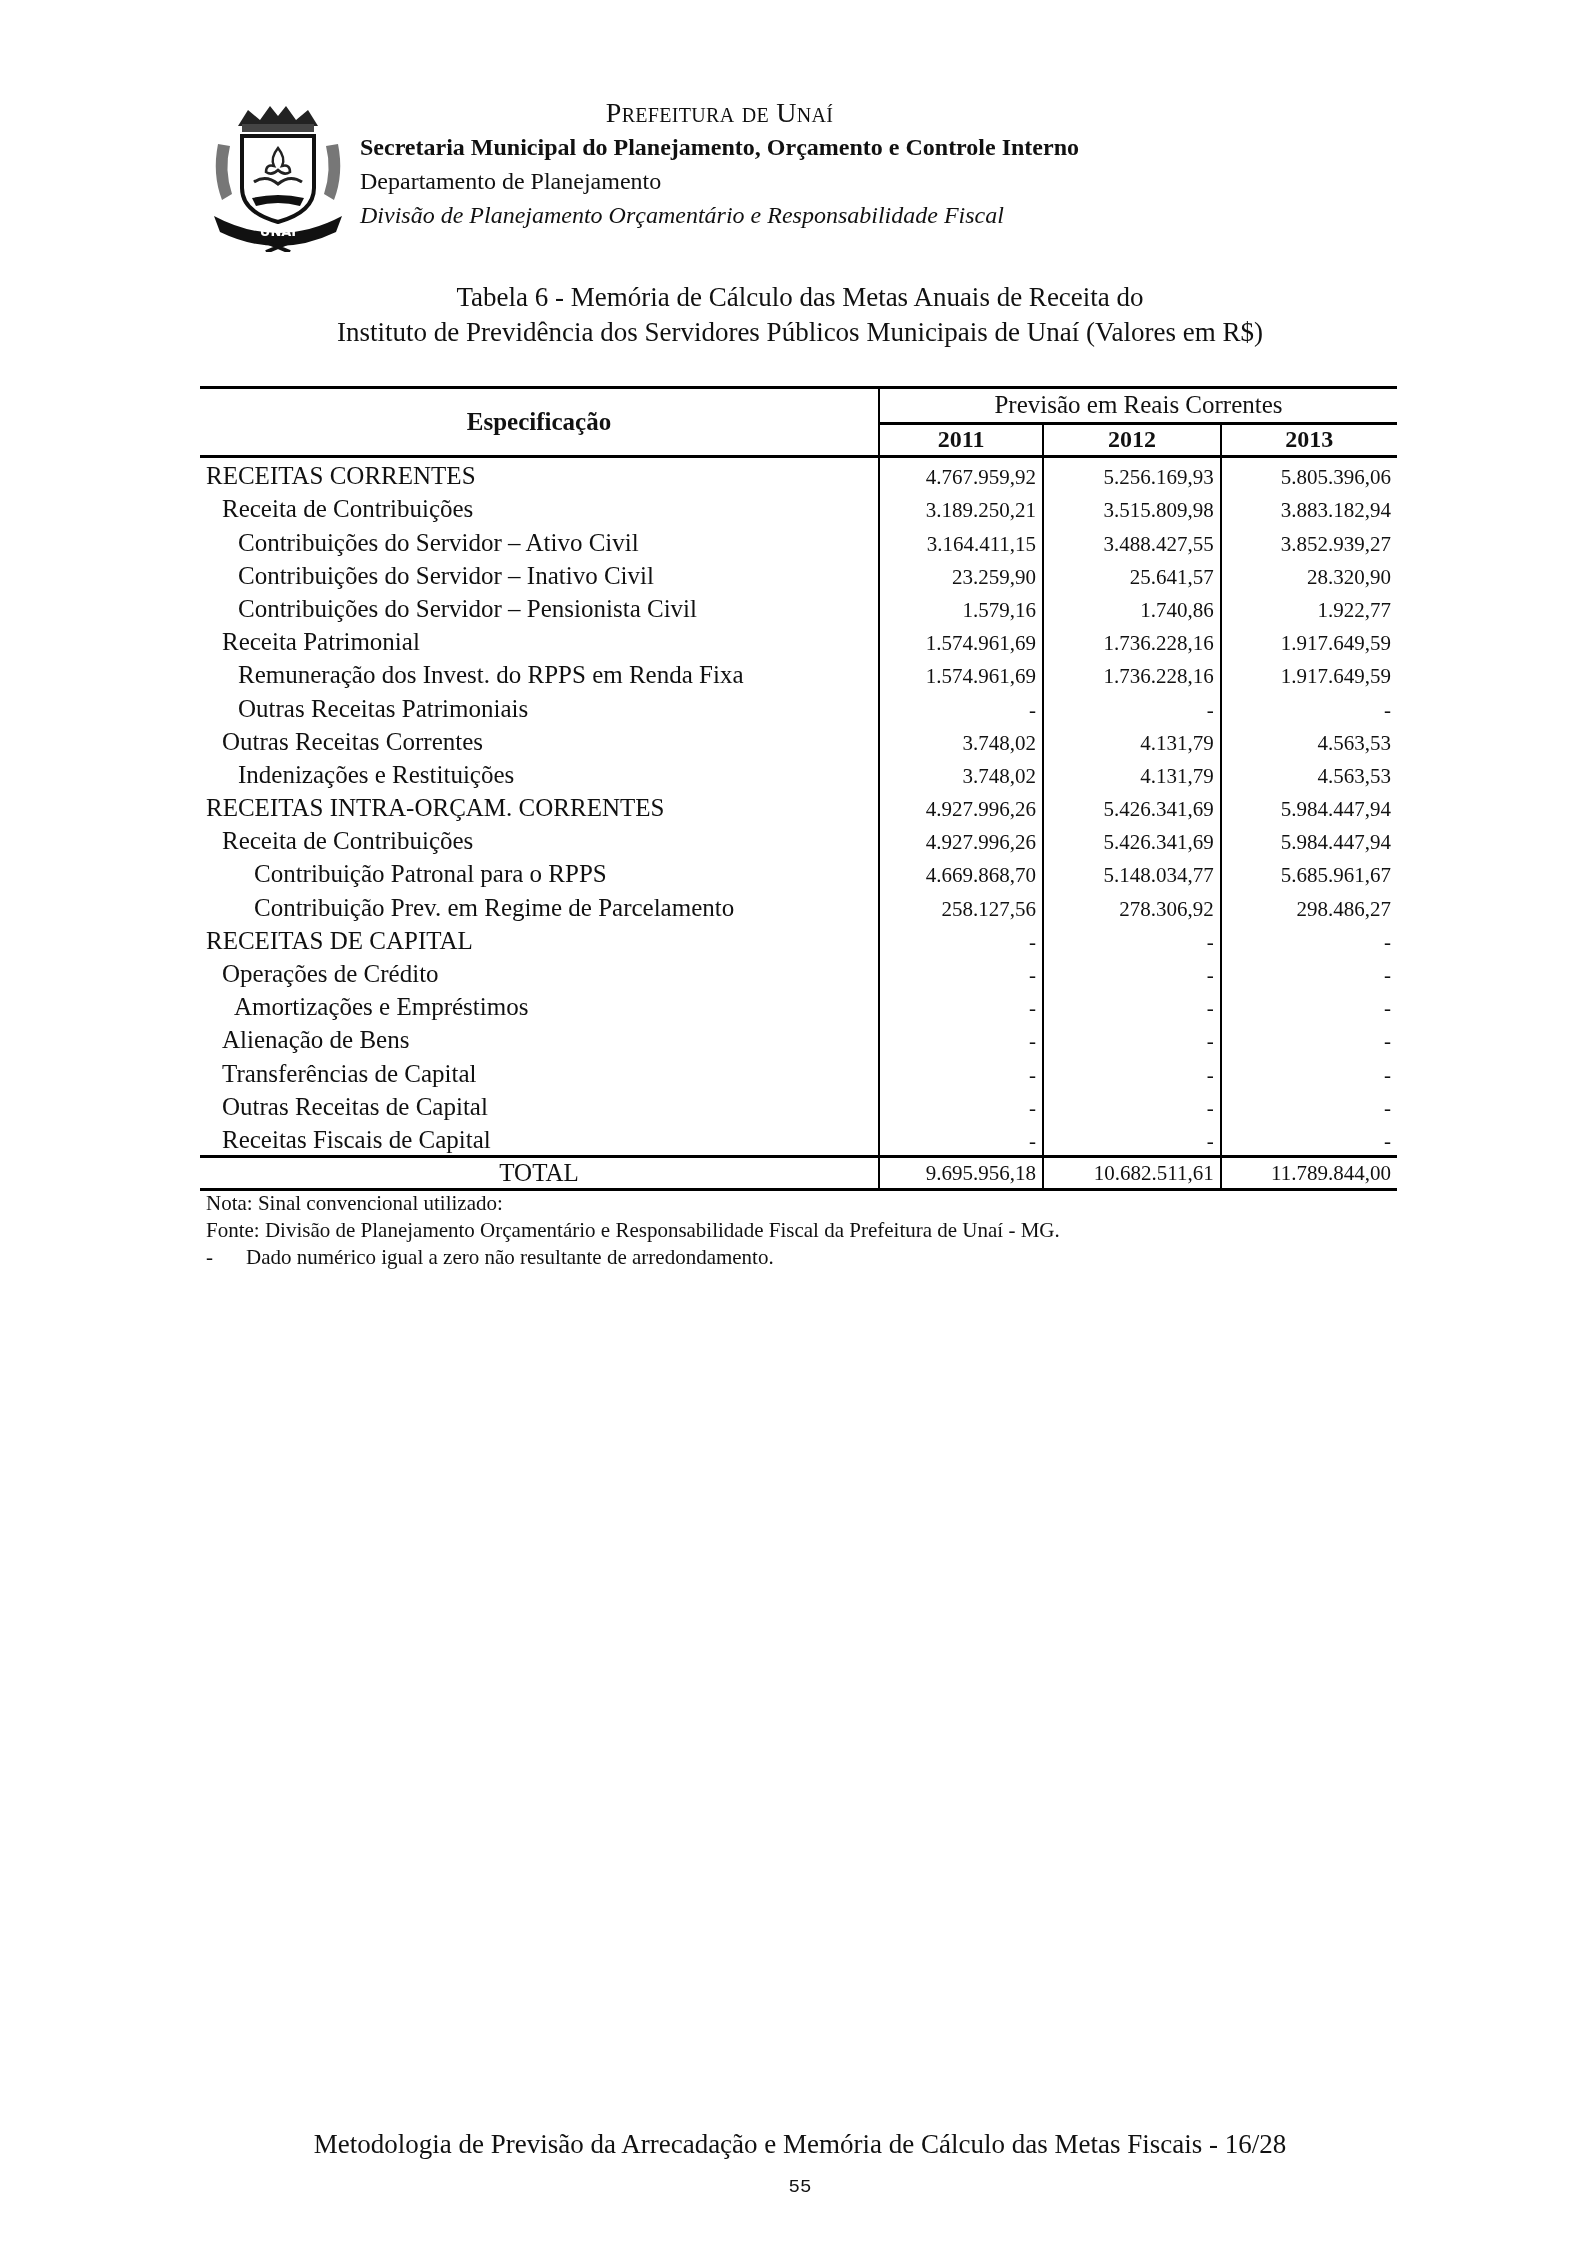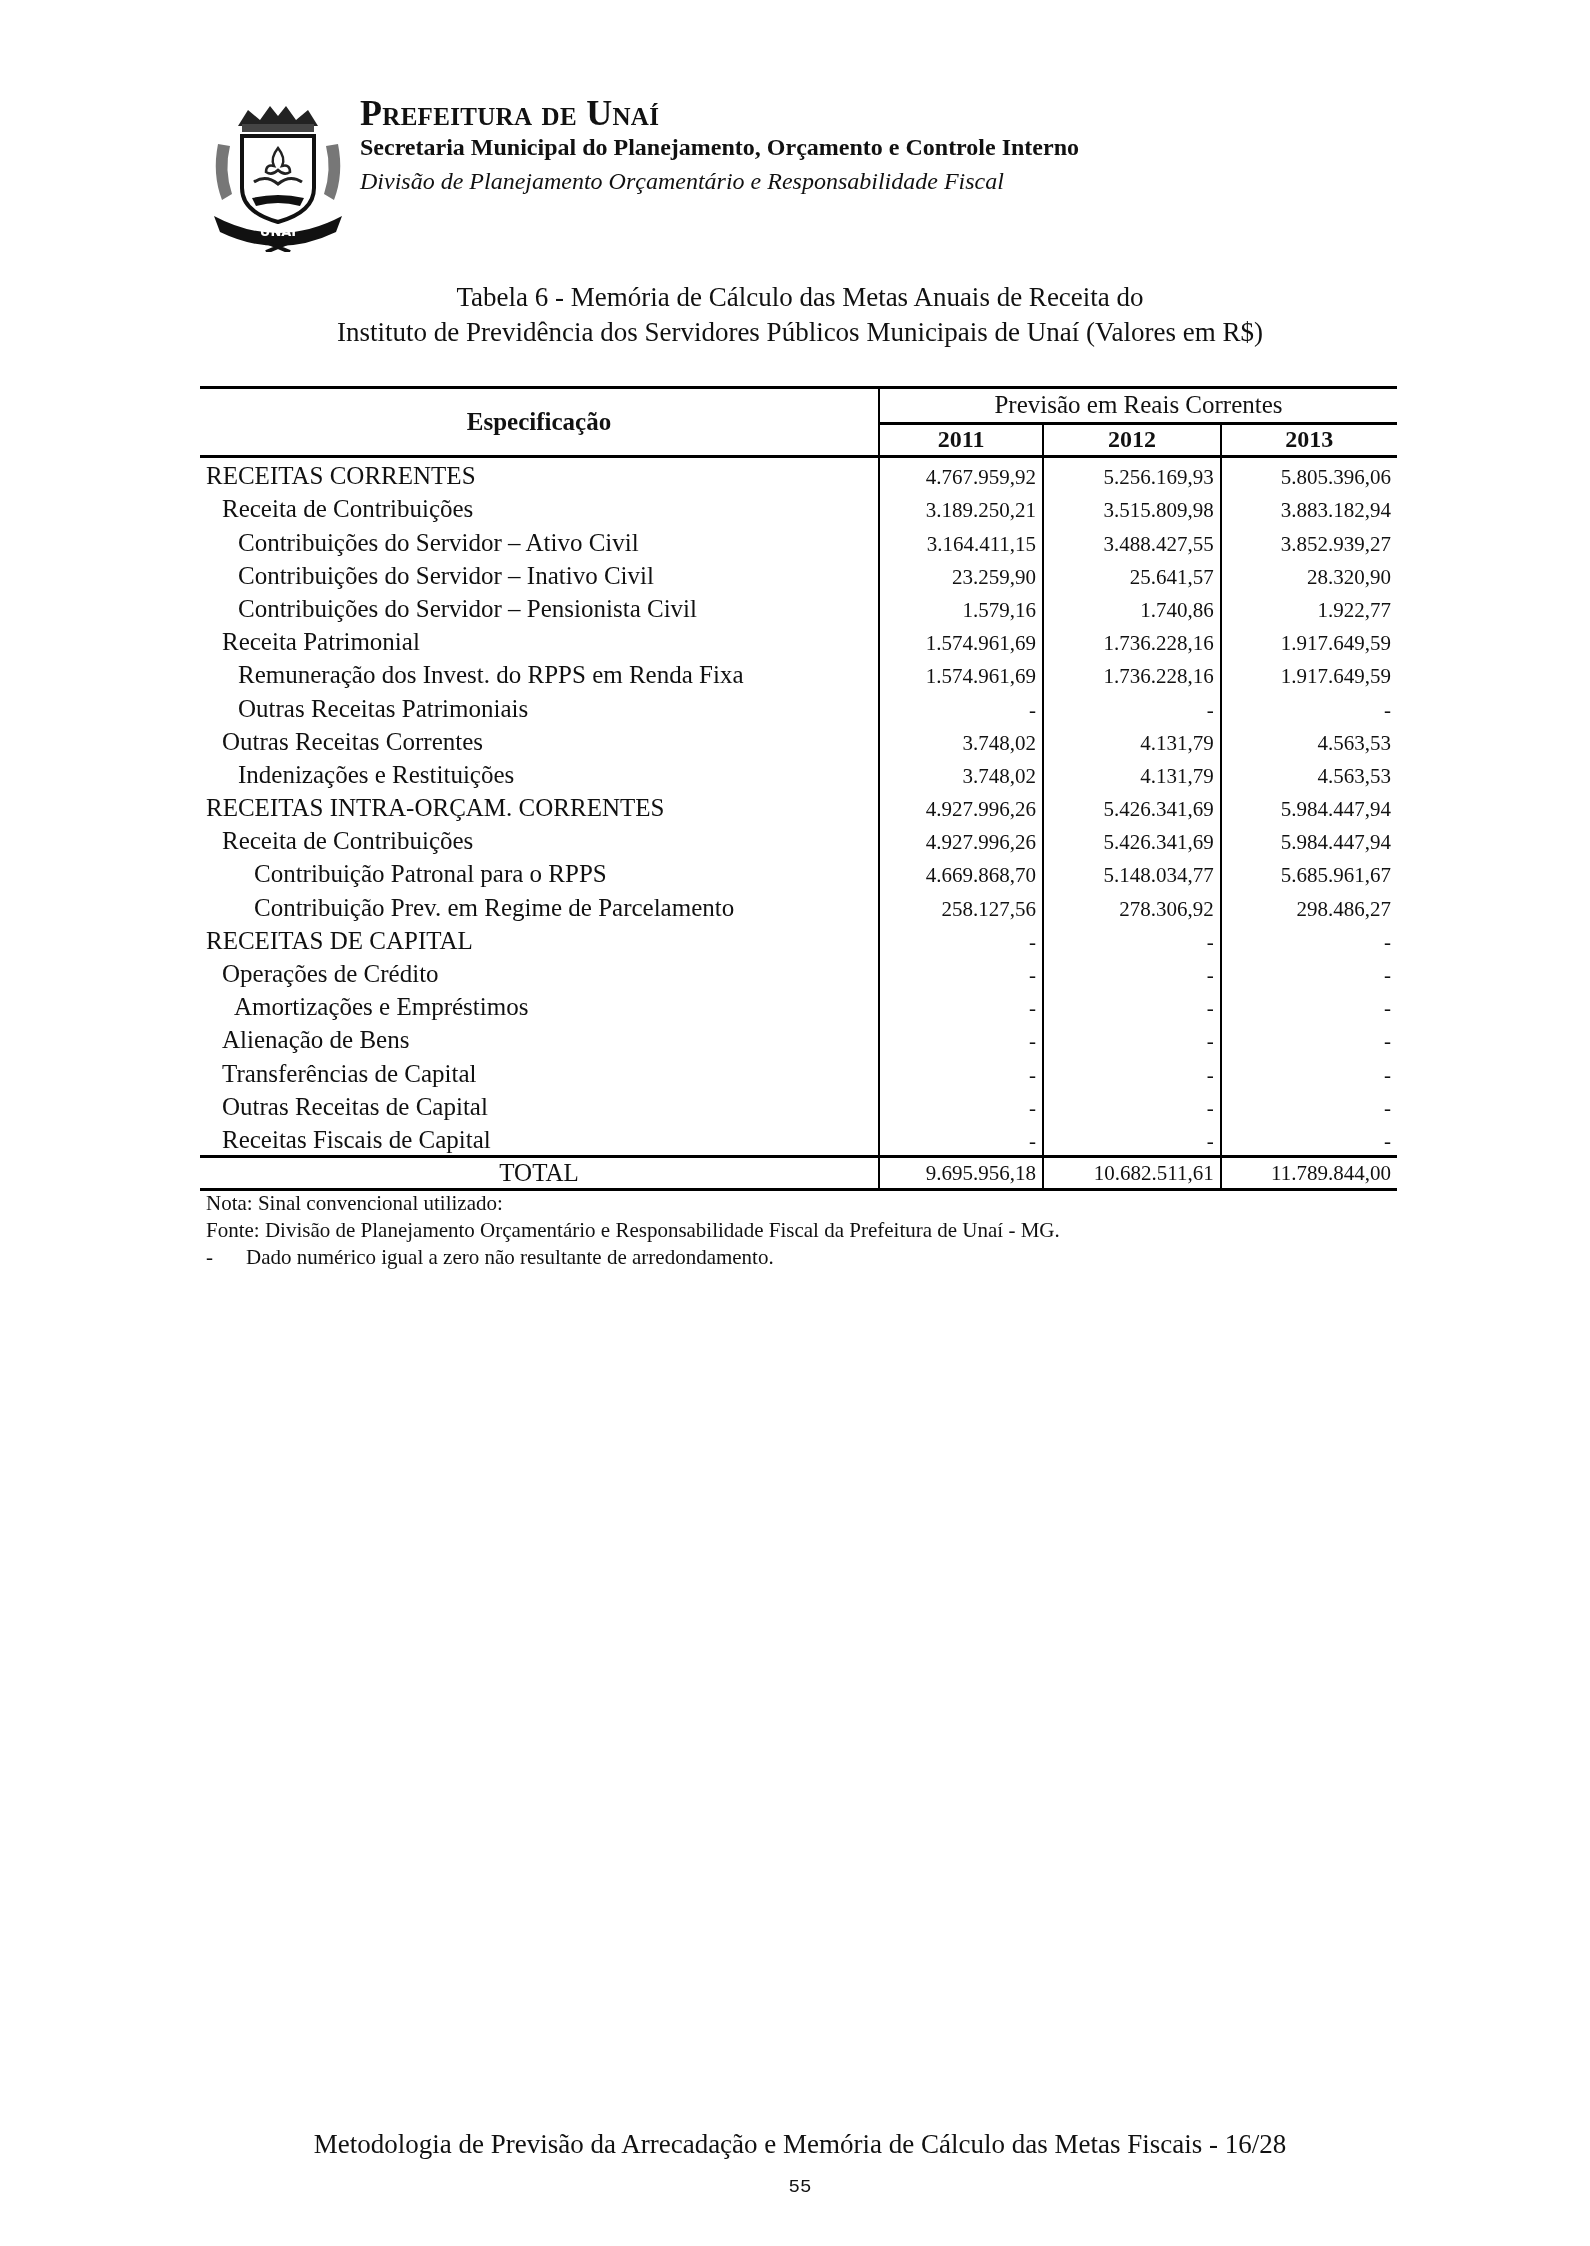--- a/index.html
+++ b/index.html
@@ -1,21 +1,21 @@
 <!DOCTYPE html>
 <html><head>
 <meta charset="utf-8">
 <style>
   html, body { margin: 0; padding: 0; background: #ffffff; }
   body { width: 1590px; height: 2246px; position: relative; overflow: hidden; color: #111; font-family: "Liberation Serif", "DejaVu Serif", serif; }
 
   .letterhead { position: absolute; left: 208px; top: 96px; width: 1100px; height: 160px; }
   .crest { position: absolute; left: 0; top: 8px; width: 140px; height: 148px; }
   .lh-lines { position: absolute; left: 152px; top: 0; }
-  .lh-title { font-size: 36px; font-weight: bold; font-variant: small-caps; line-height: 34px; letter-spacing: 0.3px; }
+  .lh-title { font-size: 28px; font-weight: normal; font-variant: small-caps; line-height: 34px; letter-spacing: 0.3px; text-align: center; }
   .lh-sec { font-size: 24px; font-weight: bold; line-height: 34px; }
   .lh-dep { font-size: 24px; line-height: 34px; }
   .lh-div { font-size: 24px; font-style: italic; line-height: 34px; }
 
   .caption { position: absolute; left: 200px; width: 1200px; top: 280px; text-align: center; font-size: 27px; line-height: 35px; }
 
   table.memoria { position: absolute; left: 200px; top: 386px; width: 1197px; border-collapse: collapse; font-size: 23px; }
   table.memoria td, table.memoria th { padding: 0; }
   .h-top th { border-top: 3px solid #000; }
   .h-spec { width: 678px; font-weight: bold; font-size: 25px; text-align: center; vertical-align: middle; border-bottom: 3px solid #000; border-right: 2px solid #000; height: 66px; }
@@ -57,20 +57,21 @@
       <path d="M46 78 Q58 70 70 80 Q82 70 94 78" fill="none" stroke="#222" stroke-width="3"></path>
       <path d="M44 94 Q70 88 96 94 L92 102 Q70 96 48 102 Z" fill="#111"></path>
       <path d="M6 112 Q70 146 134 112 L128 128 Q70 156 12 128 Z" fill="#111"></path>
       <text x="70" y="132" text-anchor="middle" font-size="13" fill="#fff" font-family="DejaVu Sans, sans-serif" font-weight="bold">UNAÍ</text>
       <path d="M58 138 L82 148 M82 138 L58 148" stroke="#111" stroke-width="4"></path>
     </svg>
   </div>
   <div class="lh-lines">
     <div class="lh-title">Prefeitura de Unaí</div>
     <div class="lh-sec">Secretaria Municipal do Planejamento, Orçamento e Controle Interno</div>
+    <div class="lh-dep">Departamento de Planejamento</div>
     <div class="lh-div">Divisão de Planejamento Orçamentário e Responsabilidade Fiscal</div>
   </div>
 </div>
 
 <div class="caption">
   <div>Tabela 6 - Memória de Cálculo das Metas Anuais de Receita do</div>
   <div>Instituto de Previdência dos Servidores Públicos Municipais de Unaí (Valores em R$)</div>
 </div>
 
 <table class="memoria">

